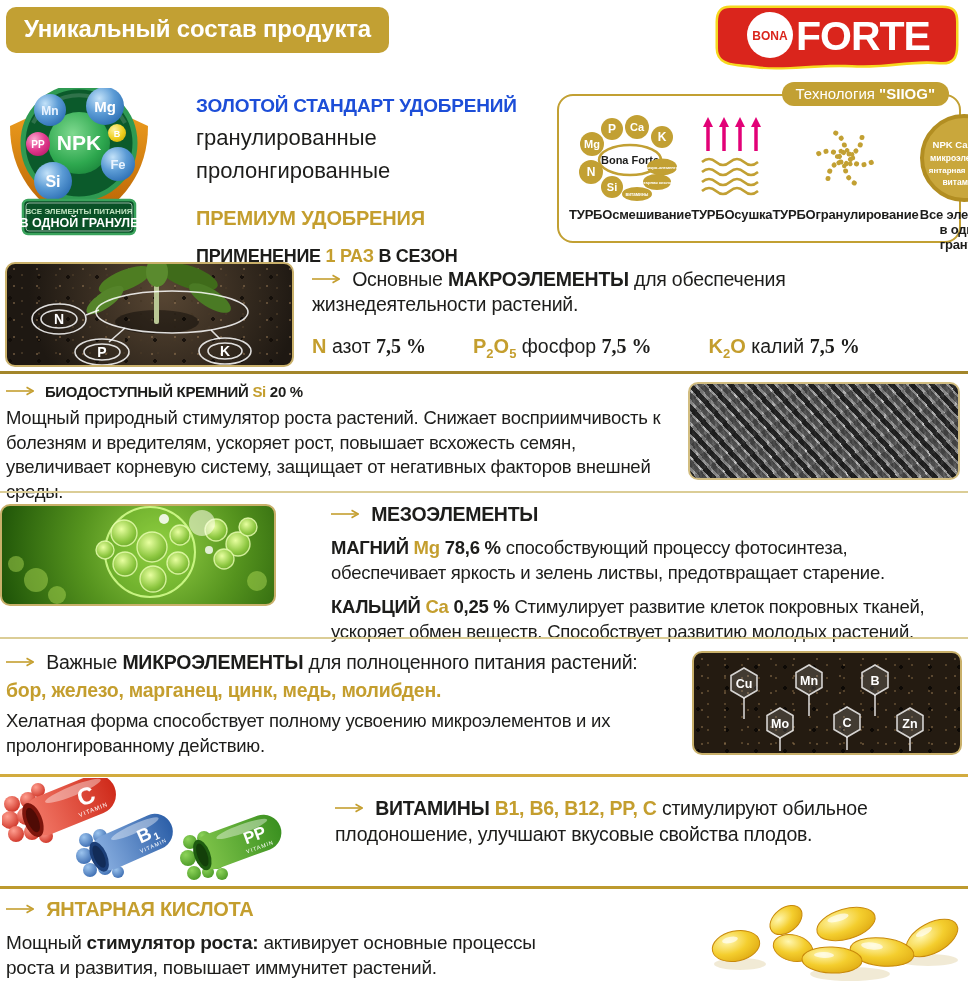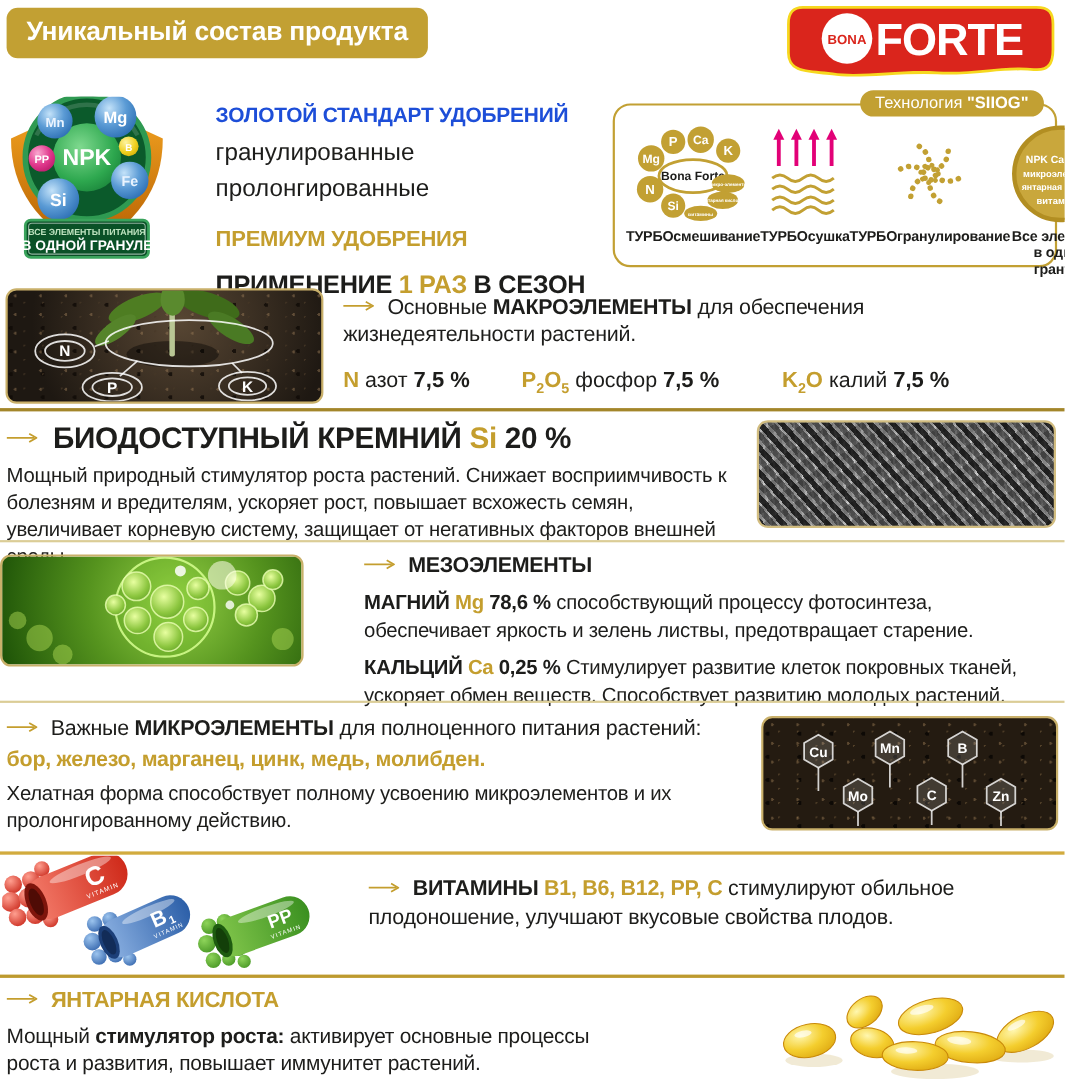--- a/index.html
+++ b/index.html
@@ -10,33 +10,33 @@
   .gold{color:#c49e2e;}
   
   .banner{left:6px;top:7px;background:#c2a033;color:#fff;font-size:24px;font-weight:bold;
           padding:8px 18px 10px;border-radius:10px;letter-spacing:-0.2px;}
   
   .intro{left:196px;top:96px;line-height:1;}
   .intro .l1{font-size:19px;font-weight:bold;color:#1d4ed8;letter-spacing:-0.2px;}
   .intro .l2{font-size:22px;margin-top:12px;}
   .intro .l3{font-size:22px;margin-top:11px;}
   .intro .l4{font-size:20px;font-weight:bold;color:#c49e2e;margin-top:26px;letter-spacing:-0.2px;}
-  .intro .l5{font-size:23px;font-weight:bold;margin-top:19px;letter-spacing:-0.3px;}
+  .intro .l5{font-size:18px;font-weight:bold;margin-top:19px;letter-spacing:-0.3px;}
   
   .techbox{left:557px;top:94px;width:404px;height:149px;border:2.5px solid #c2a033;border-radius:16px;background:#fff;box-sizing:border-box;}
   .techtab{position:absolute;top:-14px;right:10px;background:#c2a033;color:#fff;border-radius:13px;
            padding:3px 14px 4px;font-size:15px;white-space:nowrap;}
   .techrow{display:flex;justify-content:space-between;align-items:flex-start;padding:16px 12px 0 10px;}
   .techstep{display:flex;flex-direction:column;align-items:center;}
   .techicon{height:92px;display:flex;align-items:center;justify-content:center;}
   .techlabel{font-size:13px;font-weight:bold;margin-top:4px;text-align:center;line-height:1.15;letter-spacing:-0.2px;}
   
   .divider{left:0;width:968px;}
   .arr{vertical-align:middle;margin-right:7px;position:relative;top:-2px;}
-  .s-title{font-size:27px;font-weight:bold;letter-spacing:-0.3px;}
+  .s-title{font-size:15px;font-weight:bold;letter-spacing:-0.3px;}
   .s-body{font-size:18.5px;line-height:1.33;letter-spacing:-0.25px;}
   .photo{border:2px solid #c9b06a;border-radius:10px;overflow:hidden;box-sizing:border-box;}
   .soil1{background-color:#32281e;background-image:
     radial-gradient(3px 3px at 7px 5px, rgba(150,120,85,.5) 45%, transparent 46%),
     radial-gradient(2px 2px at 15px 11px, rgba(70,55,38,.85) 45%, transparent 46%),
     radial-gradient(4px 4px at 3px 13px, rgba(15,10,6,.8) 45%, transparent 46%),
     radial-gradient(circle at 55% 28%, rgba(125,100,72,.5), rgba(0,0,0,.4) 78%);
     background-size:23px 17px,17px 13px,29px 21px,100% 100%;}
   .mica{background-color:#7a7a7a;background-image:
     repeating-linear-gradient(48deg, rgba(25,25,25,.85) 0 5px, rgba(165,165,165,.55) 5px 8px, rgba(70,70,70,.7) 8px 13px, rgba(210,210,210,.45) 13px 15px),
@@ -44,21 +44,21 @@
     repeating-linear-gradient(80deg, #4e4e4e 0 4px, #9a9a9a 4px 6px, #3e3e3e 6px 10px, #c0c0c0 10px 12px);}
   .cells{background:radial-gradient(circle at 58% 42%, #93cf45 0%, #55931e 48%, #1d5207 100%);}
   .soil4{background-color:#241b11;background-image:
     radial-gradient(3px 3px at 8px 6px, rgba(160,128,88,.45) 45%, transparent 46%),
     radial-gradient(2px 2px at 14px 12px, rgba(95,75,48,.8) 45%, transparent 46%),
     radial-gradient(4px 4px at 4px 14px, rgba(10,7,4,.9) 45%, transparent 46%);
     background-size:23px 17px,17px 13px,29px 21px;}
   .s1-values{display:flex;margin-top:17px;font-size:19.5px;align-items:baseline;}
   .chem{color:#c49e2e;font-weight:bold;font-size:20px;}
   .chem sub{font-size:13px;}
-  .val{font-weight:bold;font-size:20px;}
+  .val{font-weight:bold;font-size:20px;font-family:Liberation Serif, serif;}
   .meso-item{margin-top:10px;}
 </style>
 </head>
 <body>
 
 <div id="canvas">
 
   <div class="abs banner">
     <span>Уникальный состав продукта</span>
   </div>

